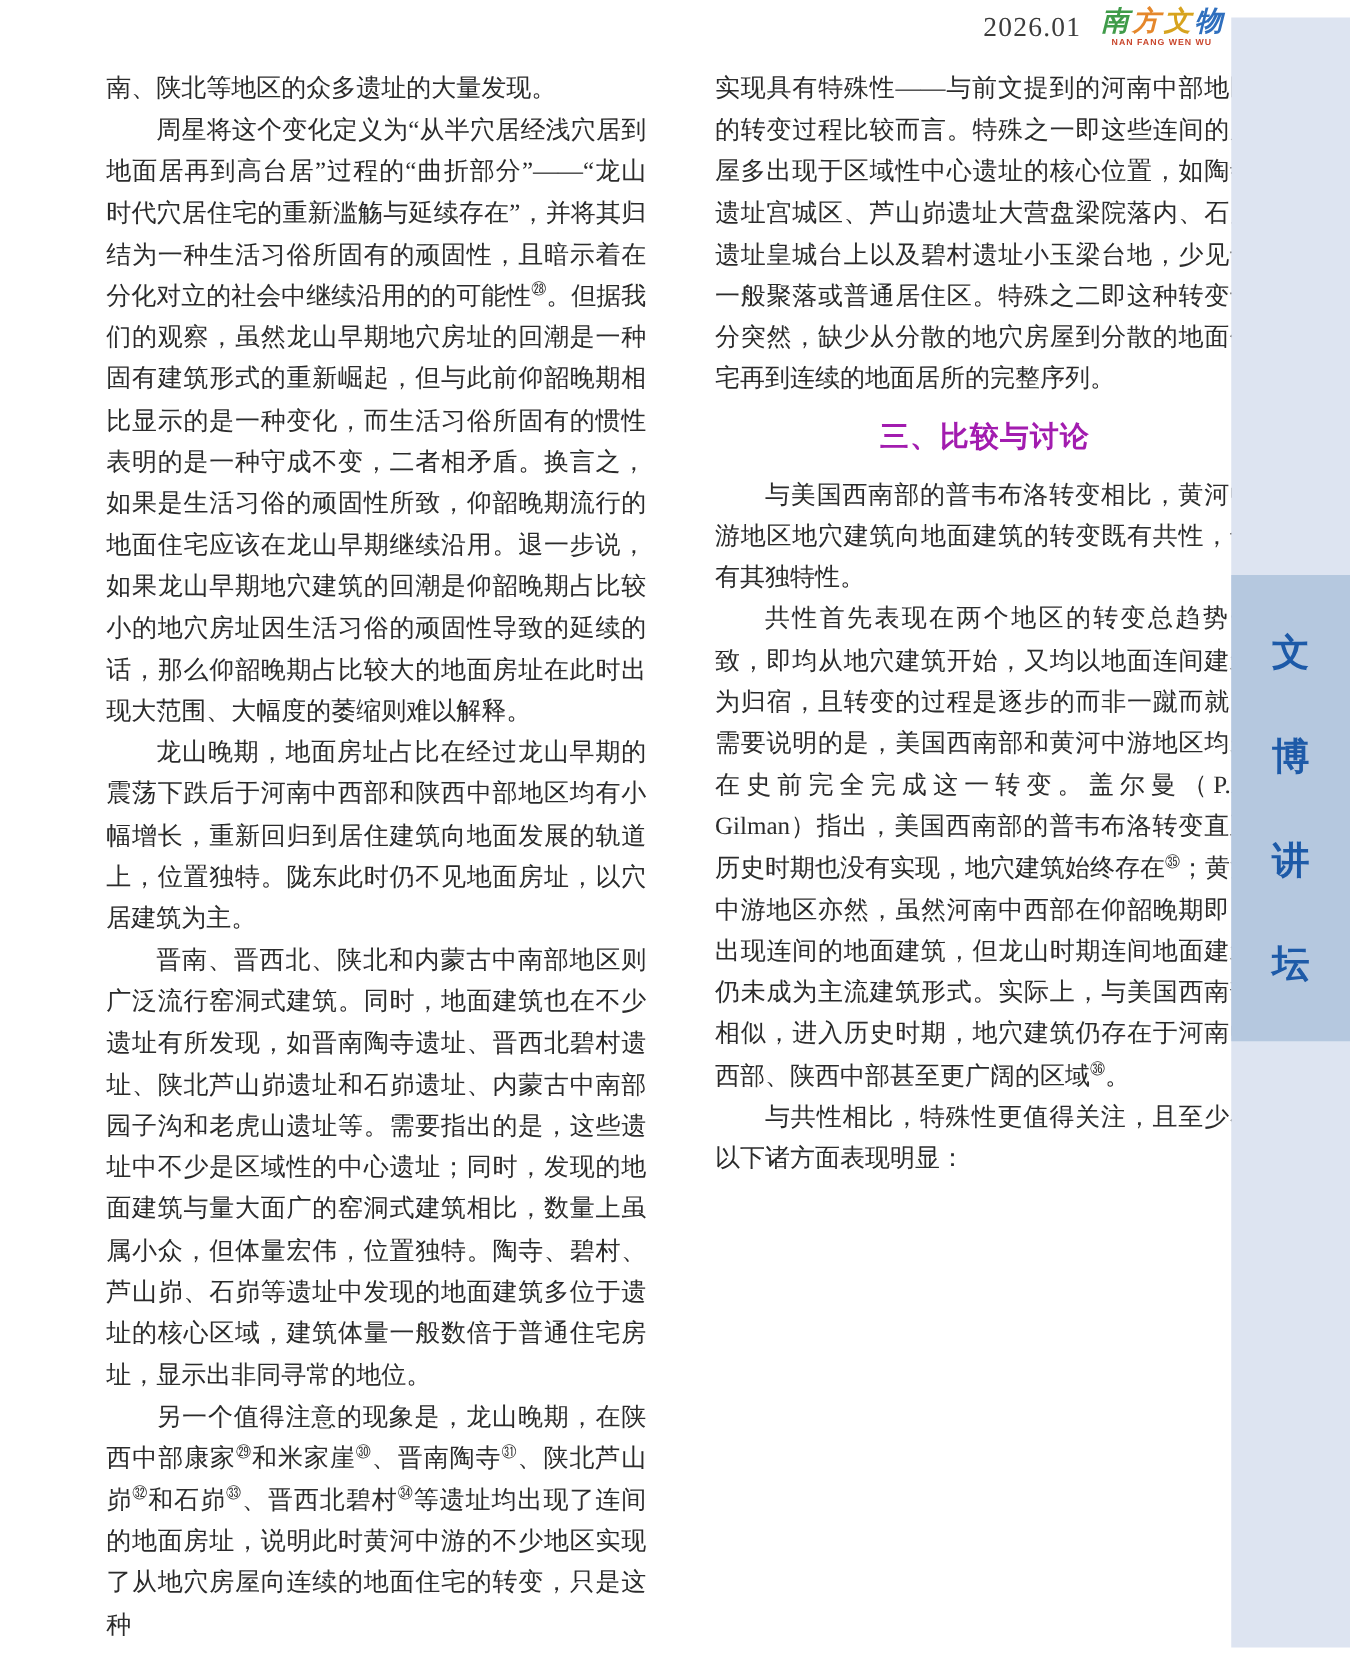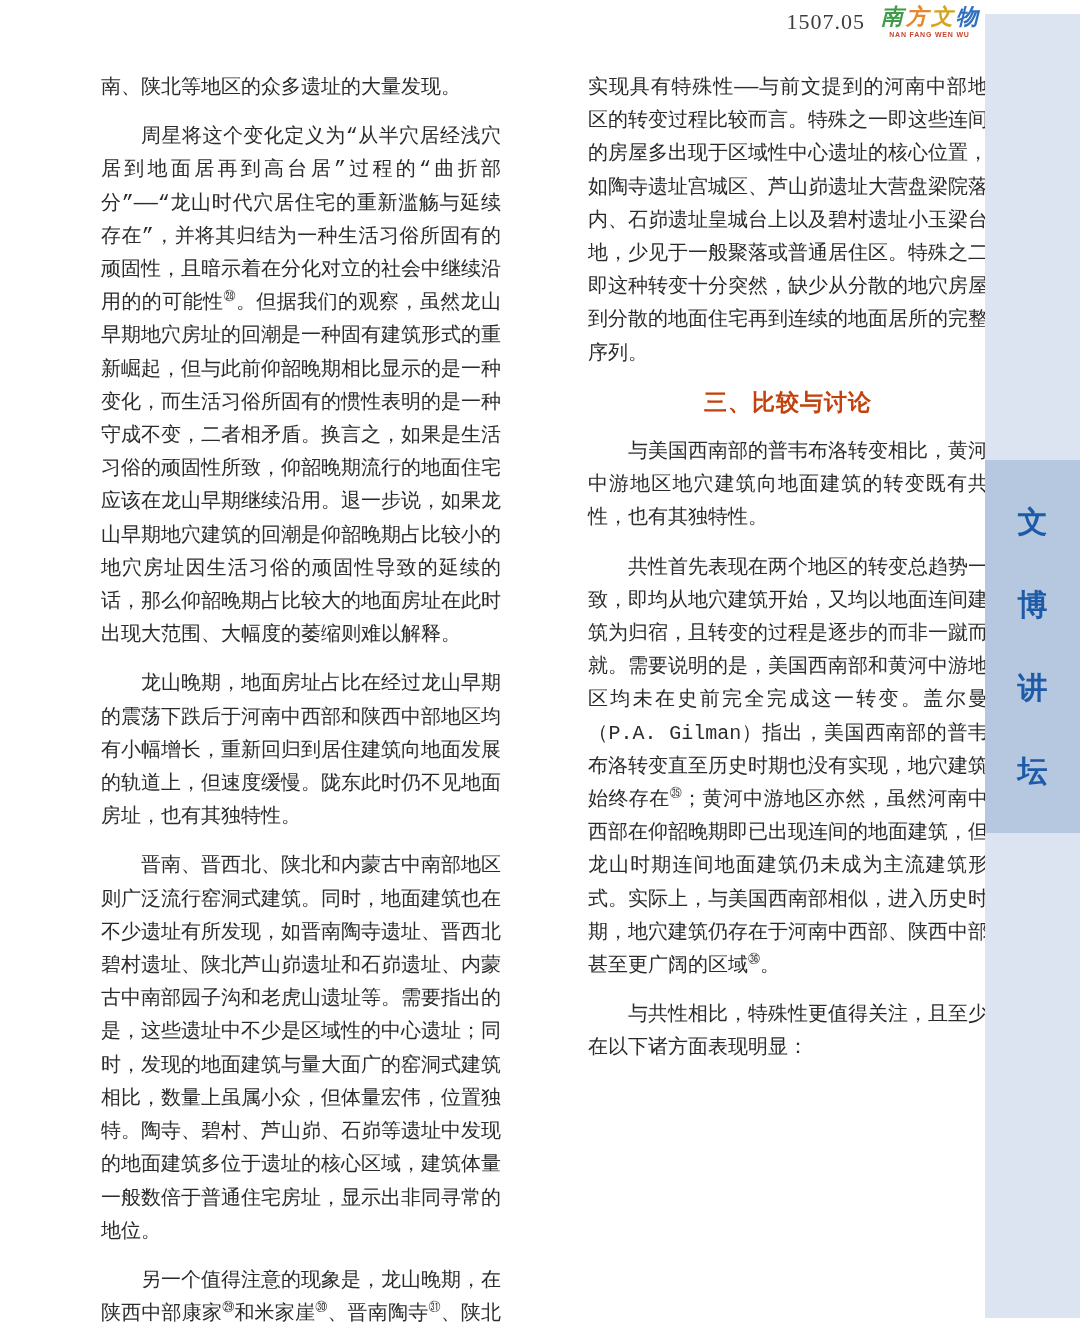--- a/index.html
+++ b/index.html
@@ -15,55 +15,55 @@
   .logo{display:flex;flex-direction:column;align-items:center;line-height:1;}
   .logo-chars{display:flex;gap:3px;font-size:22px;font-weight:bold;font-style:italic;}
   .logo-sub{font-size:7px;font-weight:bold;letter-spacing:0.8px;margin-top:3px;font-family:"Liberation Sans",sans-serif;}
   .col{
     position:absolute;top:55px;width:432px;
     font-size:20px;line-height:33.2px;color:#2b2b2b;
     text-align:justify;
   }
   .col-left{left:85px;}
   .col-right{left:572px;}
-  .para{margin:16px;font-family:Liberation Mono, monospace;}
+  .para{margin:0;}
   .para.indent{text-indent:2em;}
   sup{font-size:12px;line-height:0;vertical-align:super;}
   .section-heading{
     font-family:"Liberation Sans",sans-serif;
-    font-size:23px;font-weight:bold;color:#c2410c;
+    font-size:23px;font-weight:bold;color:#a21caf;
     text-align:center;margin:12px 0 14px;letter-spacing:1px;
   }
   .sidebar-strip{position:absolute;left:985px;top:14px;width:95px;height:1304px;}
   .sidebar-block{
     position:absolute;left:0;top:446px;width:95px;height:373px;
     display:flex;flex-direction:column;align-items:center;justify-content:center;gap:42px;
     font-family:"Liberation Sans",sans-serif;font-size:30px;font-weight:bold;
   }
 </style>
 </head>
 <body>
 
 <div class="page-header">
-  <div class="issue">1507.05</div>
+  <div class="issue">2026.01</div>
   <div class="logo">
     <div class="logo-chars" id="logo-chars">
         <span style="color: rgb(63, 155, 73);">南</span>
         <span style="color: rgb(229, 135, 43);">方</span>
         <span style="color: rgb(215, 163, 30);">文</span>
         <span style="color: rgb(47, 111, 190);">物</span>
       </div>
     <div class="logo-sub" style="color: rgb(201, 69, 43);">NAN FANG WEN WU</div>
   </div>
 </div>
 
 <div class="col col-left" id="left-col">
     <div class="para">南、陕北等地区的众多遗址的大量发现。</div>
     <div class="para indent">周星将这个变化定义为“从半穴居经浅穴居到地面居再到高台居”过程的“曲折部分”——“龙山时代穴居住宅的重新滥觞与延续存在”，并将其归结为一种生活习俗所固有的顽固性，且暗示着在分化对立的社会中继续沿用的的可能性<sup>㉘</sup>。但据我们的观察，虽然龙山早期地穴房址的回潮是一种固有建筑形式的重新崛起，但与此前仰韶晚期相比显示的是一种变化，而生活习俗所固有的惯性表明的是一种守成不变，二者相矛盾。换言之，如果是生活习俗的顽固性所致，仰韶晚期流行的地面住宅应该在龙山早期继续沿用。退一步说，如果龙山早期地穴建筑的回潮是仰韶晚期占比较小的地穴房址因生活习俗的顽固性导致的延续的话，那么仰韶晚期占比较大的地面房址在此时出现大范围、大幅度的萎缩则难以解释。</div>
-    <div class="para indent">龙山晚期，地面房址占比在经过龙山早期的震荡下跌后于河南中西部和陕西中部地区均有小幅增长，重新回归到居住建筑向地面发展的轨道上，但速度缓慢。陇东此时仍不见地面房址，也有其独特性。</div>
+    <div class="para indent">龙山晚期，地面房址占比在经过龙山早期的震荡下跌后于河南中西部和陕西中部地区均有小幅增长，重新回归到居住建筑向地面发展的轨道上，位置独特。陇东此时仍不见地面房址，以穴居建筑为主。</div>
     <div class="para indent">晋南、晋西北、陕北和内蒙古中南部地区则广泛流行窑洞式建筑。同时，地面建筑也在不少遗址有所发现，如晋南陶寺遗址、晋西北碧村遗址、陕北芦山峁遗址和石峁遗址、内蒙古中南部园子沟和老虎山遗址等。需要指出的是，这些遗址中不少是区域性的中心遗址；同时，发现的地面建筑与量大面广的窑洞式建筑相比，数量上虽属小众，但体量宏伟，位置独特。陶寺、碧村、芦山峁、石峁等遗址中发现的地面建筑多位于遗址的核心区域，建筑体量一般数倍于普通住宅房址，显示出非同寻常的地位。</div>
     <div class="para indent">另一个值得注意的现象是，龙山晚期，在陕西中部康家<sup>㉙</sup>和米家崖<sup>㉚</sup>、晋南陶寺<sup>㉛</sup>、陕北芦山峁<sup>㉜</sup>和石峁<sup>㉝</sup>、晋西北碧村<sup>㉞</sup>等遗址均出现了连间的地面房址，说明此时黄河中游的不少地区实现了从地穴房屋向连续的地面住宅的转变，只是这种</div>
   </div>
 
 <div class="col col-right">
   <div id="right-before">
       <div class="para">实现具有特殊性——与前文提到的河南中部地区的转变过程比较而言。特殊之一即这些连间的房屋多出现于区域性中心遗址的核心位置，如陶寺遗址宫城区、芦山峁遗址大营盘梁院落内、石峁遗址皇城台上以及碧村遗址小玉梁台地，少见于一般聚落或普通居住区。特殊之二即这种转变十分突然，缺少从分散的地穴房屋到分散的地面住宅再到连续的地面居所的完整序列。</div>
     </div>
   <h2 class="section-heading">三、比较与讨论</h2>
   <div id="right-after">

